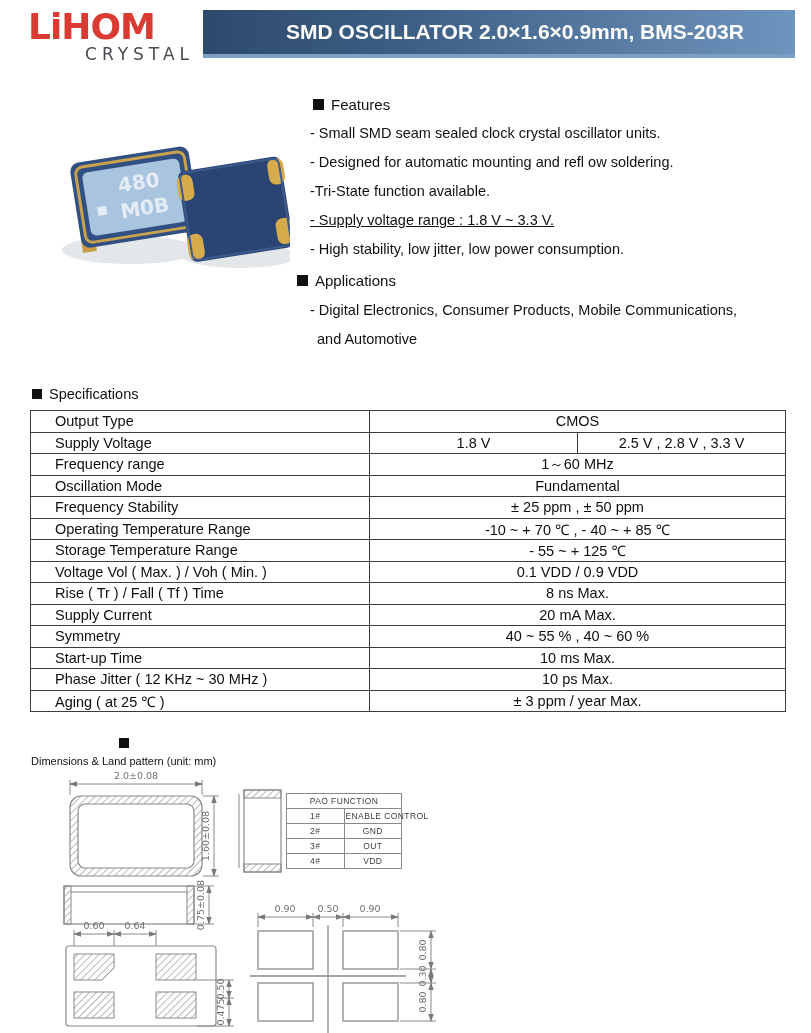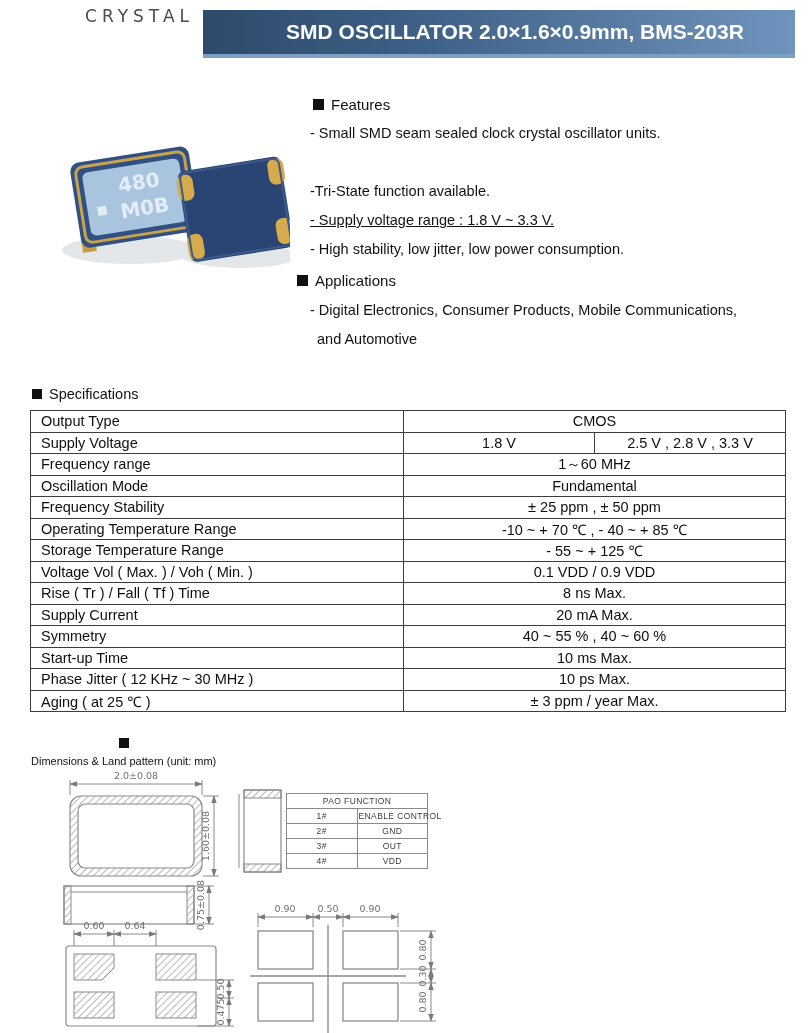--- a/index.html
+++ b/index.html
@@ -39,43 +39,44 @@
   
   table.spec {
     position:absolute; left:30px; top:410px; width:756px;
     border-collapse:collapse; table-layout:fixed;
     font-size:14.5px; color:#0f0f0f;
   }
   table.spec td {
     border:1.5px solid #3c3c3c; height:21.5px; padding:0 4px;
     white-space:nowrap; overflow:hidden;
   }
-  table.spec td.lbl { padding-left:10px; width:373px; }
+  table.spec td.lbl { padding-left:24px; width:339px; }
   table.spec td.val { text-align:center; }
 
   
   table.pao {
-    position:absolute; left:286px; top:793px; width:142px;
+    position:absolute; left:286px; top:793px; width:116px;
     border-collapse:collapse; table-layout:fixed;
     font-size:8.5px; color:#3c3c3c; letter-spacing:0.4px;
   }
   table.pao td { border:1px solid #8a8a8a; height:15px; text-align:center; padding:0 1px; white-space:nowrap; }
   table.pao td.pin { width:32px; }
 
   
   .drw { position:absolute; }
   .dimtxt { font-family:"DejaVu Sans", sans-serif; font-size:9.5px; fill:#6f6f6f; }
   .pao-head-cell { font-size:8.5px; }
 </style>
 </head>
 <body>
 
 <div id="page">
 
   <div class="logo-block">
+    <div class="logo-brand">LiHOM</div>
     <div class="logo-sub">CRYSTAL</div>
   </div>
   <div class="banner">
     <span class="banner-title">SMD OSCILLATOR 2.0×1.6×0.9mm,  BMS-203R</span>
   </div>
 
   <svg class="drw" style="left:55px; top:138px;" width="235" height="140" viewBox="0 0 235 140">
 
     <ellipse cx="75" cy="112" rx="68" ry="14" fill="#e3e7ea"></ellipse>
     <ellipse cx="185" cy="118" rx="58" ry="12" fill="#e3e7ea"></ellipse>
@@ -99,20 +100,21 @@
       <rect x="89" y="62" width="16" height="26" rx="7" fill="#d6ab4c"></rect>
       <rect x="2" y="2" width="100" height="88" rx="6" fill="none" stroke="#3c5a8c" stroke-width="2"></rect>
     </g>
   </svg>
 
   <div class="sec-head" style="left:313px; top:96px;">
     <span class="sq"></span>
     <span>Features</span>
   </div>
   <div class="feat-item" style="top:125px;">- Small SMD seam sealed clock crystal oscillator units.</div>
+  <div class="feat-item" style="top:154px;">- Designed for automatic mounting and refl ow soldering.</div>
   <div class="feat-item" style="top:183px;">-Tri-State function available.</div>
   <div class="feat-item" style="top:212px;text-decoration:underline;">- Supply voltage range : 1.8 V ~ 3.3 V.</div>
   <div class="feat-item" style="top:241px;">- High stability, low jitter, low power consumption.</div>
 
   <div class="sec-head" style="left:297px; top:272px;">
     <span class="sq"></span>
     <span>Applications</span>
   </div>
   <div class="feat-item" style="top:302px;">- Digital Electronics, Consumer Products, Mobile Communications,</div>
   <div class="feat-item" style="top:331px; padding-left:7px;">and Automotive</div>

